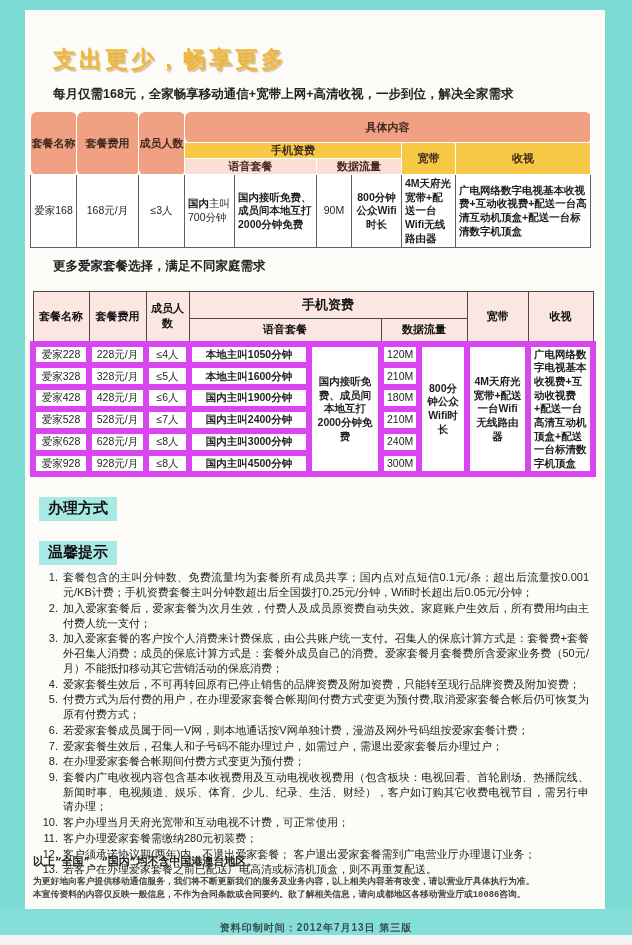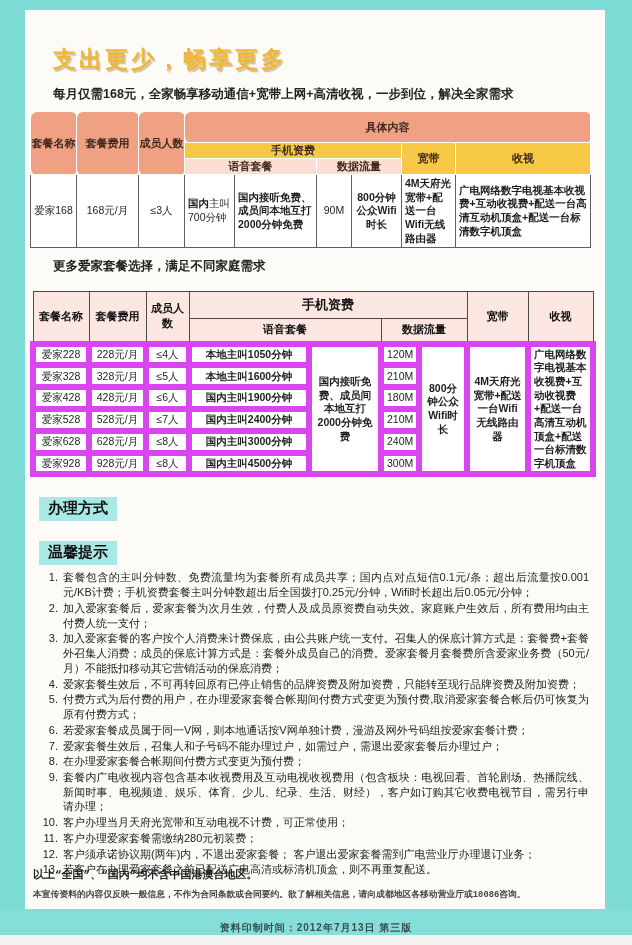--- a/index.html
+++ b/index.html
@@ -239,20 +239,21 @@
     <li>在办理爱家套餐合帐期间付费方式变更为预付费；</li>
     <li>套餐内广电收视内容包含基本收视费用及互动电视收视费用（包含板块：电视回看、首轮剧场、热播院线、新闻时事、电视频道、娱乐、体育、少儿、纪录、生活、财经），客户如订购其它收费电视节目，需另行申请办理；</li>
     <li>客户办理当月天府光宽带和互动电视不计费，可正常使用；</li>
     <li>客户办理爱家套餐需缴纳280元初装费；</li>
     <li>客户须承诺协议期(两年)内，不退出爱家套餐； 客户退出爱家套餐需到广电营业厅办理退订业务；</li>
     <li>若客户在办理爱家套餐之前已配送广电高清或标清机顶盒，则不再重复配送。</li>
   </ol>
 
   <div class="panel-footer">
     <div class="region-note">以上“全国”、“国内”均不含中国港澳台地区。</div>
+    <div class="legal">为更好地向客户提供移动通信服务，我们将不断更新我们的服务及业务内容，以上相关内容若有改变，请以营业厅具体执行为准。</div>
     <div class="legal">本宣传资料的内容仅反映一般信息，不作为合同条款或合同要约。欲了解相关信息，请向成都地区各移动营业厅或10086咨询。</div>
   </div>
 
 </div>
 
 <div class="print-band">
   <span>资料印制时间：2012年7月13日 第三版</span>
 </div>
 
 </body></html>

